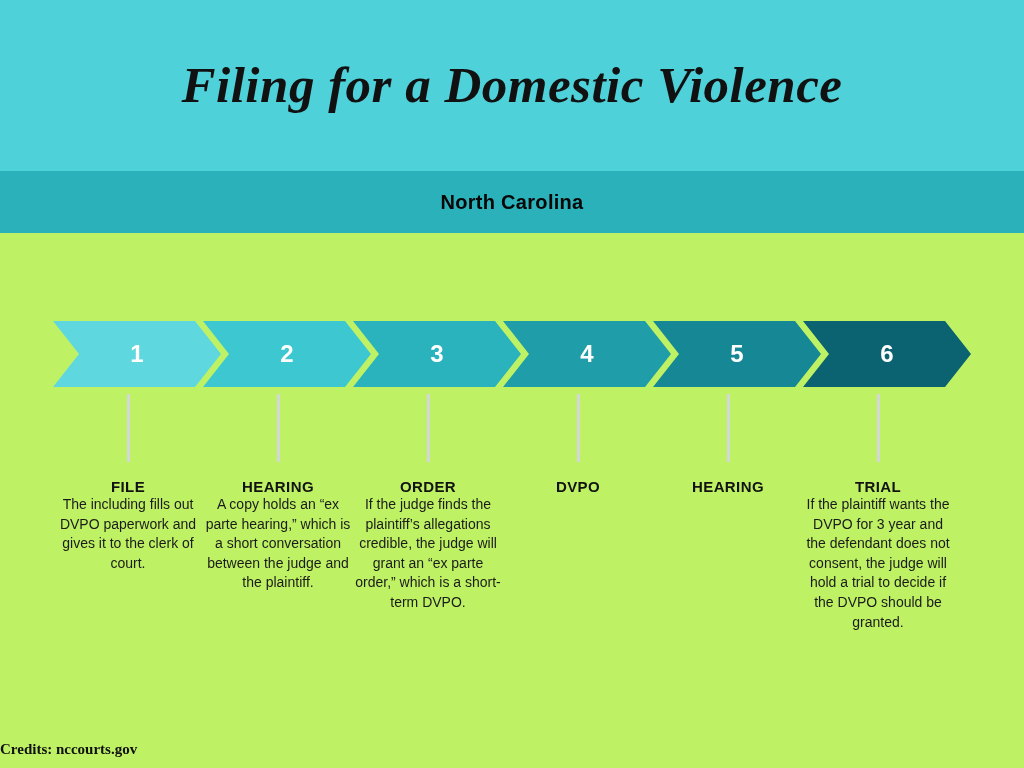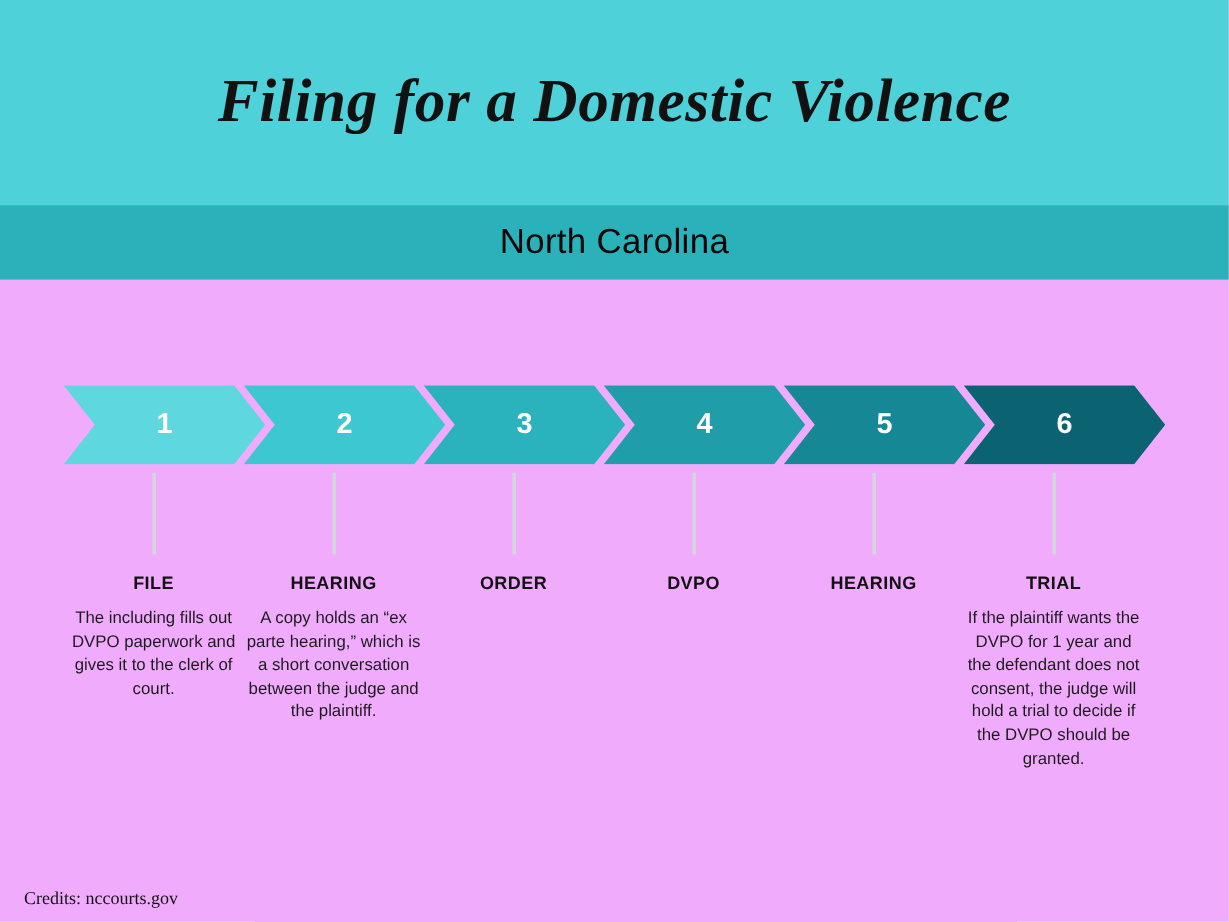--- a/index.html
+++ b/index.html
@@ -24,22 +24,22 @@
     line-height: 1.06;
     color: #111111;
     letter-spacing: 0.5px;
   }
 
   .subband {
     height: 62px;
     display: flex; justify-content: center; align-items: center;
   }
   .subtitle {
-    font-size: 29px;
-    font-weight: 400;
+    font-size: 20px;
+    font-weight: 700;
     color: #060606;
     letter-spacing: 0.3px;
   }
 
   .main { position: relative; height: 535px; }
 
   .timeline {
     width: 918px;
     margin: 0 auto;
     padding-top: 88px;
@@ -67,42 +67,41 @@
   .connector {
     width: 3px; height: 68px;
     background: #d3d7d9;
     margin: 7px auto 16px auto;
   }
   .step-label {
     font-size: 15px;
     font-weight: 700;
     color: #121212;
     letter-spacing: 0.4px;
-    margin-bottom: 10px;
   }
   .step-desc {
     font-size: 14px;
     line-height: 1.4;
     color: #1b1b1b;
     padding: 0 2px;
   }
 
   .credits {
     position: absolute;
-    left: 20px; bottom: 10px;
+    left: 0; bottom: 10px;
     font-family: "Liberation Serif", serif;
-    font-weight: 400;
+    font-weight: 700;
     font-size: 15px;
     color: #101010;
   }
 </style>
 </head>
 <body>
 
-<div class="page" style="background: #f0abfc;">
+<div class="page" style="background: #bef264;">
 
   <div class="header" style="background: rgb(79, 209, 218);">
     <div class="title">Filing for a Domestic Violence</div>
   </div>
 
   <div class="subband" style="background: rgb(43, 177, 185);">
     <div class="subtitle">North Carolina</div>
   </div>
 
   <div class="main">
@@ -128,20 +127,21 @@
         <div class="step-desc">A copy holds an “ex parte hearing,” which is a short conversation between the judge and the plaintiff.</div>
       </div>
 
       <div class="col">
         <div class="chevron" style="background: rgb(43, 179, 189);">
           <span class="num">3</span>
         </div>
         <div class="arrow-space"></div>
         <div class="connector"></div>
         <div class="step-label">ORDER</div>
+        <div class="step-desc">If the judge finds the plaintiff’s allegations credible, the judge will grant an “ex parte order,” which is a short-term DVPO.</div>
       </div>
 
       <div class="col">
         <div class="chevron" style="background: rgb(31, 157, 168);">
           <span class="num">4</span>
         </div>
         <div class="arrow-space"></div>
         <div class="connector"></div>
         <div class="step-label">DVPO</div>
       </div>
@@ -155,21 +155,21 @@
         <div class="step-label">HEARING</div>
       </div>
 
       <div class="col">
         <div class="chevron" style="background: rgb(11, 98, 112);">
           <span class="num">6</span>
         </div>
         <div class="arrow-space"></div>
         <div class="connector"></div>
         <div class="step-label">TRIAL</div>
-        <div class="step-desc">If the plaintiff wants the DVPO for 1 year and the defendant does not consent, the judge will hold a trial to decide if the DVPO should be granted.</div>
+        <div class="step-desc">If the plaintiff wants the DVPO for 3 year and the defendant does not consent, the judge will hold a trial to decide if the DVPO should be granted.</div>
       </div>
 
     </div>
   </div>
 
   <div class="credits">Credits: nccourts.gov</div>
 
 </div>
 
 </body></html>

